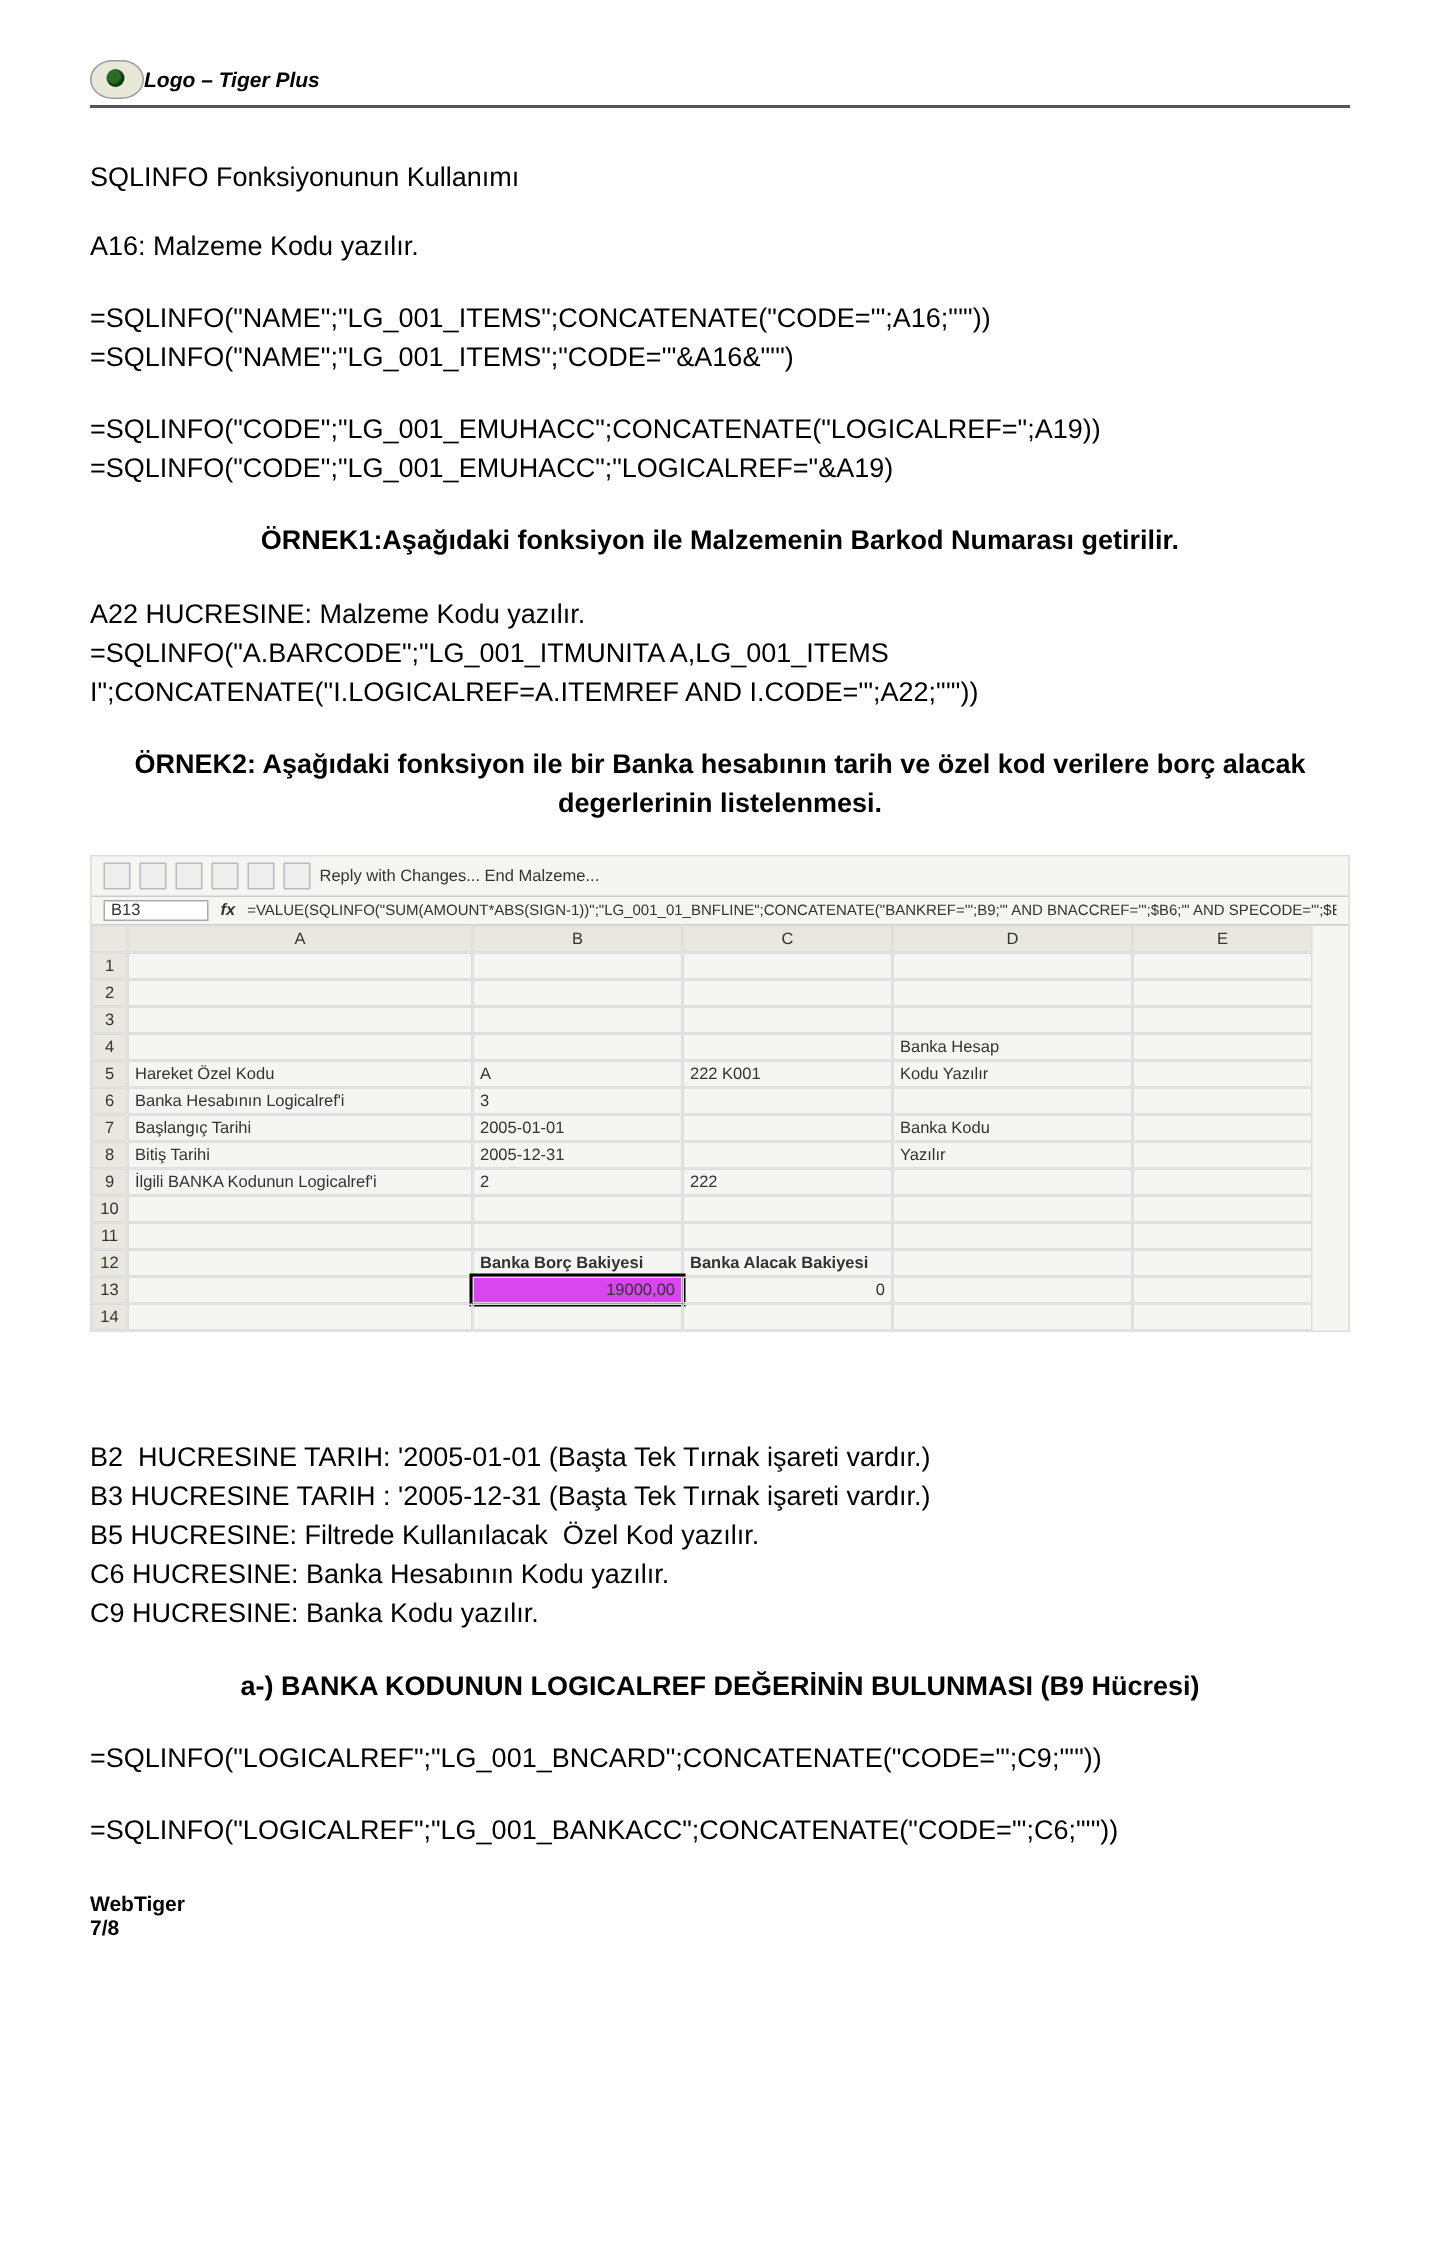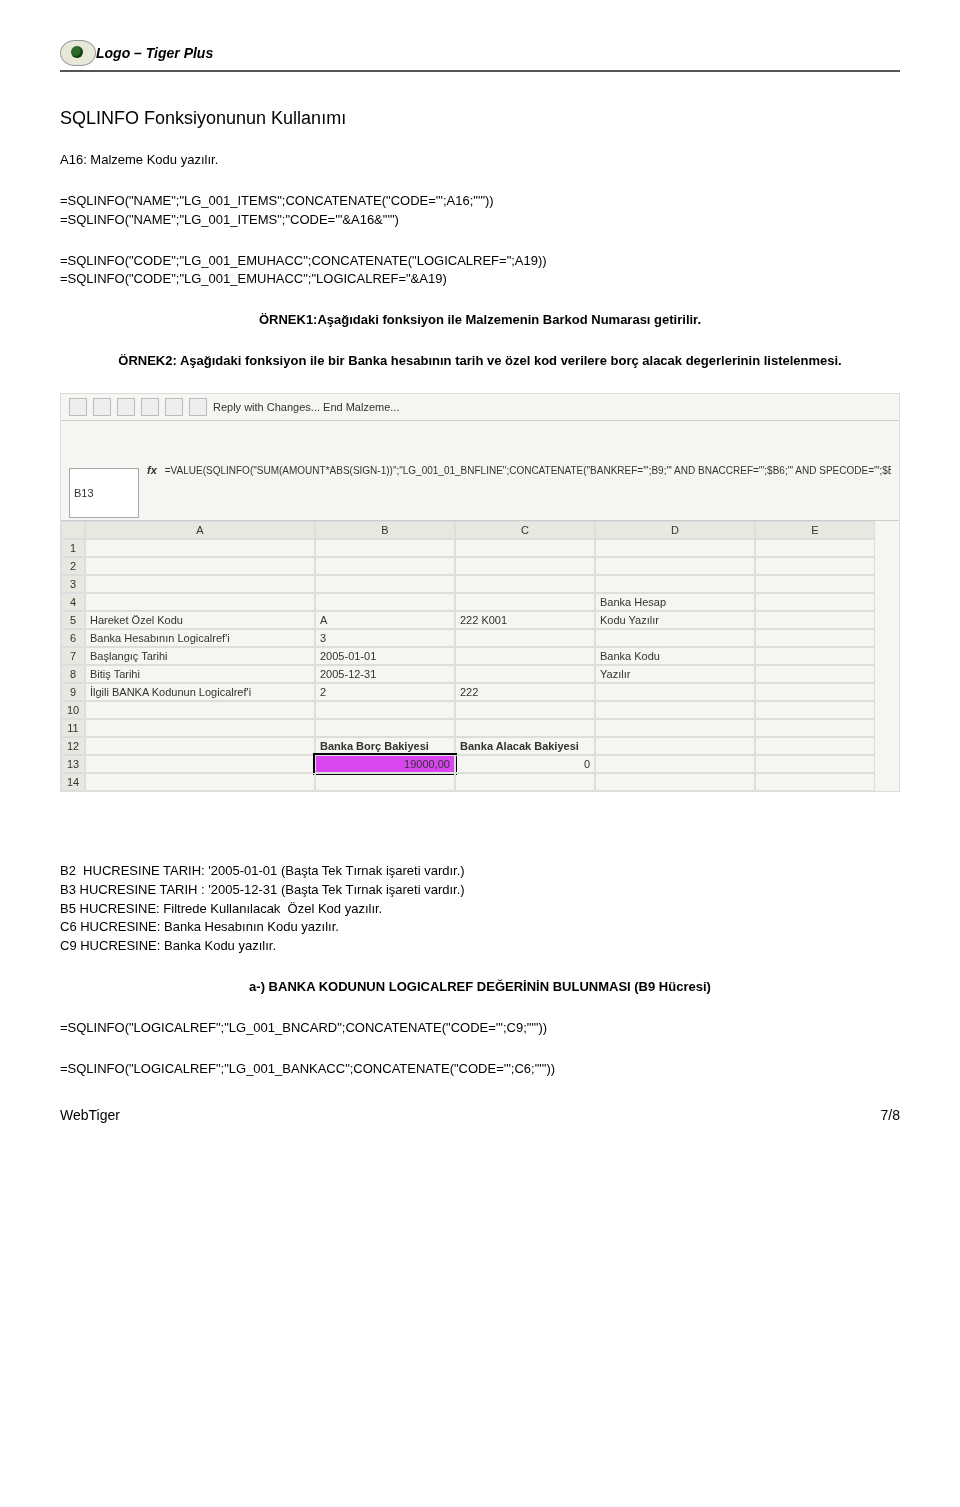--- a/index.html
+++ b/index.html
@@ -41,21 +41,21 @@
     font-style: italic;
     font-weight: bold;
     font-size: 14px;
   }
   h2.section {
     font-size: 18px;
     font-weight: normal;
     margin: 0 0 22px 0;
   }
   .code-block, .para {
-    font-size: 13px;
+    font-size: 18px;
     line-height: 1.45;
     margin: 0 0 22px 0;
     white-space: pre-wrap;
     word-break: break-word;
   }
   .bold { font-weight: bold; text-align: center; }
   .img-embed {
     margin: 10px 0 70px 0;
     background: #f5f5f1;
     border: 1px solid #ddd;
@@ -71,61 +71,64 @@
     align-items: center;
   }
   .tb-btn { width: 16px; height: 16px; border: 1px solid #bbb; background: #eee; }
   .formula-row {
     display: flex;
     align-items: center;
     padding: 2px 8px;
     border-bottom: 1px solid #ccc;
     gap: 8px;
   }
-  .cell-name { width: 60px; border: 1px solid #aaa; padding: 18px 4px; background: #fff; margin-top: 45px; }
+  .cell-name { width: 60px; border: 1px solid #aaa; padding: 0 4px; background: #fff; }
   .fx { font-style: italic; font-weight: bold; }
   .formula-text { font-size: 10px; flex: 1; white-space: nowrap; overflow: hidden; }
   .sheet {
     display: grid;
     grid-template-columns: 24px 230px 140px 140px 160px 120px;
     font-size: 11px;
   }
   .sheet > div { border: 1px solid #ddd; padding: 2px 4px; min-height: 16px; box-sizing: border-box; overflow: hidden;}
   .colhead { background: #e8e8e0; text-align: center; font-weight: normal; }
   .rowhead { background: #e8e8e0; text-align: center; }
   .hl { background: #d946ef; outline: 2px solid #000; text-align: right; }
   .ar { text-align: right; }
   .boldcell { font-weight: bold; }
   .arrow-label { font-weight: normal; position: relative; }
   .footer {
     display: flex;
     justify-content: space-between;
-    font-weight: normal;
+    font-weight: bold;
     font-size: 14px;
     margin-top: 28px;
+    flex-direction: column;
   }
 </style>
 </head>
 <body>
 
 <div class="page">
   <div class="header-row">
     <div class="eye-icon"></div>
     <div class="header-title">Logo – Tiger Plus</div>
   </div>
 
   <h2 class="section">SQLINFO Fonksiyonunun Kullanımı</h2>
 
   <div class="para">A16: Malzeme Kodu yazılır.</div>
   <div class="code-block">=SQLINFO("NAME";"LG_001_ITEMS";CONCATENATE("CODE='";A16;"'"))
 =SQLINFO("NAME";"LG_001_ITEMS";"CODE='"&amp;A16&amp;"'")</div>
   <div class="code-block">=SQLINFO("CODE";"LG_001_EMUHACC";CONCATENATE("LOGICALREF=";A19))
 =SQLINFO("CODE";"LG_001_EMUHACC";"LOGICALREF="&amp;A19)</div>
 
   <div class="para bold">ÖRNEK1:Aşağıdaki fonksiyon ile Malzemenin Barkod Numarası getirilir.</div>
+  <div class="code-block">A22 HUCRESINE: Malzeme Kodu yazılır.
+=SQLINFO("A.BARCODE";"LG_001_ITMUNITA A,LG_001_ITEMS I";CONCATENATE("I.LOGICALREF=A.ITEMREF AND I.CODE='";A22;"'"))</div>
 
   <div class="para bold">ÖRNEK2: Aşağıdaki fonksiyon ile bir Banka hesabının tarih ve özel kod verilere borç alacak degerlerinin listelenmesi.</div>
 
   <div class="img-embed">
     <div class="toolbar">
       <div class="tb-btn"></div>
       <div class="tb-btn"></div>
       <div class="tb-btn"></div>
       <div class="tb-btn"></div>
       <div class="tb-btn"></div>

